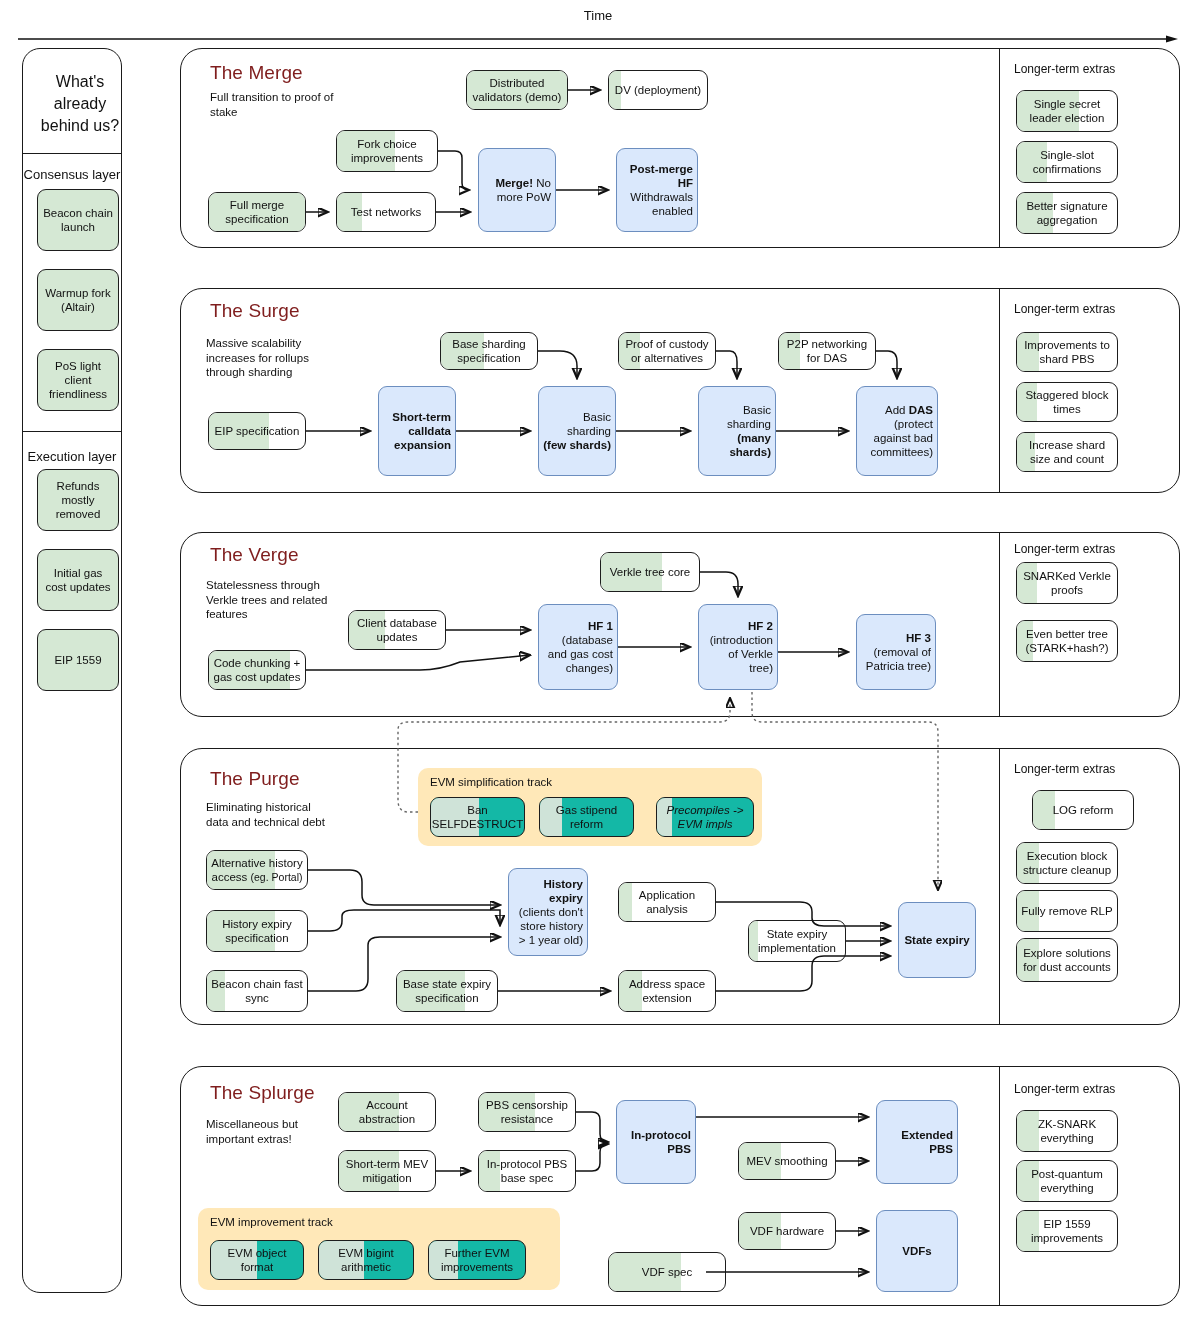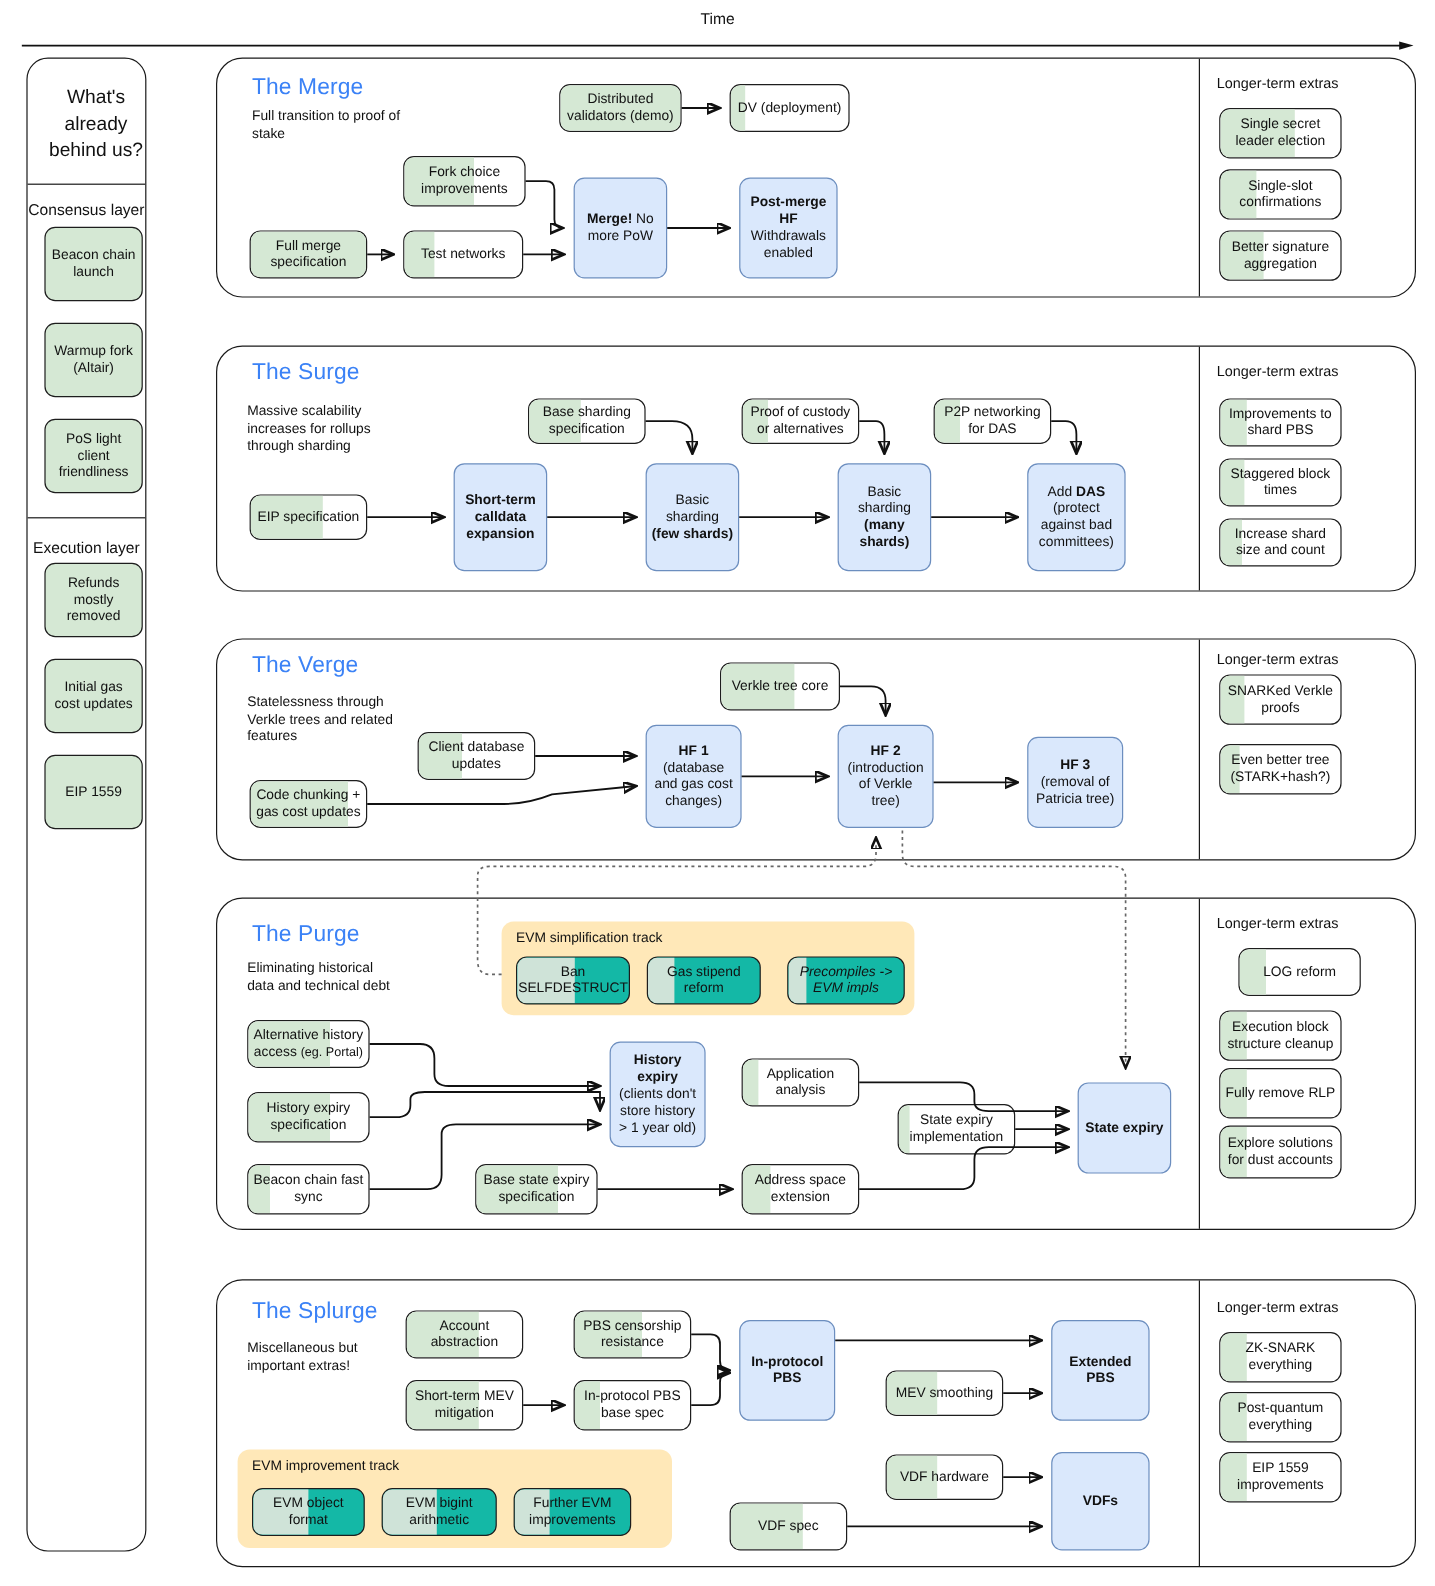--- a/index.html
+++ b/index.html
@@ -10,34 +10,34 @@
   .time-label{position:absolute;left:0;top:8px;width:1196px;text-align:center;font-size:13px;color:#111;}
   .time-axis{position:absolute;left:18px;top:30px;width:1160px;height:10px;}
 
   
   .panel{position:absolute;border:1.4px solid #1a1a1a;border-radius:22px;background:#fff;box-sizing:border-box;}
   .sidebar{position:absolute;border:1.4px solid #1a1a1a;border-radius:18px;background:#fff;box-sizing:border-box;}
   .sidebar-divider{position:absolute;left:0;width:100%;height:0;border-top:1.3px solid #1a1a1a;}
   .extras-divider{position:absolute;top:0;height:100%;width:0;border-left:1.3px solid #1a1a1a;}
 
   
-  .panel-title{position:absolute;font-size:19px;color:#3b82f6;letter-spacing:.1px;white-space:nowrap;text-align:right;}
+  .panel-title{position:absolute;font-size:19px;color:#7f1d1d;letter-spacing:.1px;white-space:nowrap;text-align:right;}
   .panel-sub{position:absolute;font-size:11.5px;line-height:14.5px;color:#111;}
   .extras-title{position:absolute;font-size:12px;color:#111;white-space:nowrap;}
   .sidebar-title{position:absolute;left:0;width:100%;text-align:center;font-size:16px;line-height:22px;color:#111;}
   .layer-title{position:absolute;left:0;width:100%;text-align:center;font-size:13px;color:#111;}
 
   
   .node{position:absolute;box-sizing:border-box;border:1.3px solid #1d1d1d;border-radius:9px;
         display:flex;align-items:center;justify-content:center;text-align:center;
         font-size:11.5px;line-height:14px;color:#111;overflow:hidden;background:#ffffff;}
   .node .nfill{position:absolute;left:0;top:0;bottom:0;background:#d5e8d4;}
   .node .ntxt{position:relative;z-index:2;padding:0 4px;}
   .node.done{background:#d5e8d4;}
-  .node.blue{background:#dae8fc;border-color:#6c8ebf;}
+  .node.blue{background:#dae8fc;border-color:#6c8ebf;text-align:right;}
   .node.cream{background:#14b8a6;border-color:#1d1d1d;}
   .node.cream .nfill{background:#cfe3d8;}
   .node b{font-weight:bold;}
 
   
   .track{position:absolute;background:#ffe8b8;border-radius:10px;box-sizing:border-box;}
   .track-title{position:absolute;font-size:11.5px;color:#111;white-space:nowrap;}
 
   svg.edges{position:absolute;left:0;top:0;width:1196px;height:1322px;pointer-events:none;}
   svg.edges path{fill:none;stroke:#111;stroke-width:1.5px;}
@@ -314,21 +314,21 @@
       <span class="ntxt">In-protocol PBS base spec</span>
     </div>
   <div class="node" style="left:738px;top:1142px;width:98px;height:38px;">
     <span class="nfill" style="width:44%"></span>
       <span class="ntxt">MEV smoothing</span>
     </div>
   <div class="node" style="left:738px;top:1212px;width:98px;height:38px;">
     <span class="nfill" style="width:44%"></span>
       <span class="ntxt">VDF hardware</span>
     </div>
-  <div class="node" style="left:608px;top:1252px;width:98px;height:40px;">
+  <div class="node" style="left:608px;top:1252px;width:118px;height:40px;">
     <span class="nfill" style="width:62%"></span>
       <span class="ntxt">VDF spec</span>
     </div>
   <div class="node blue" style="left:616px;top:1100px;width:80px;height:84px;">
     <span class="ntxt"><span id="spl-ipbs"><b>In-protocol</b> <b>PBS</b></span></span>
     </div>
   <div class="node blue" style="left:876px;top:1100px;width:82px;height:84px;">
     <span class="ntxt"><span id="spl-epbs"><b>Extended</b> <b>PBS</b></span></span>
     </div>
   <div class="node blue" style="left:876px;top:1210px;width:82px;height:82px;">

